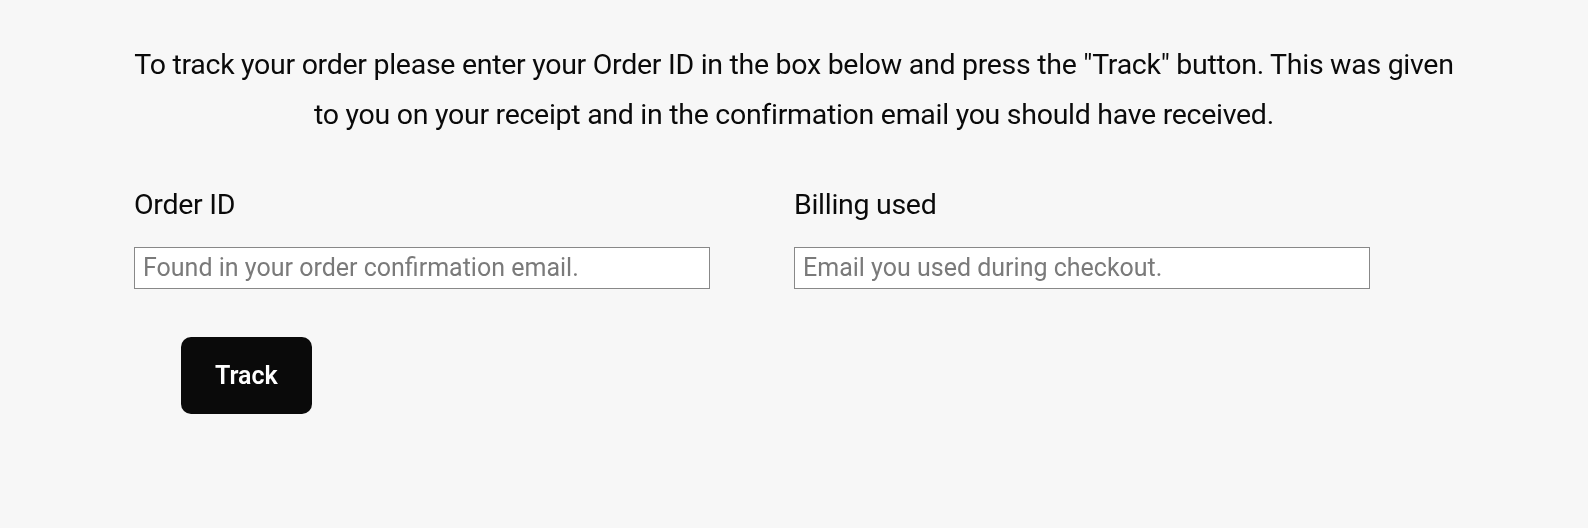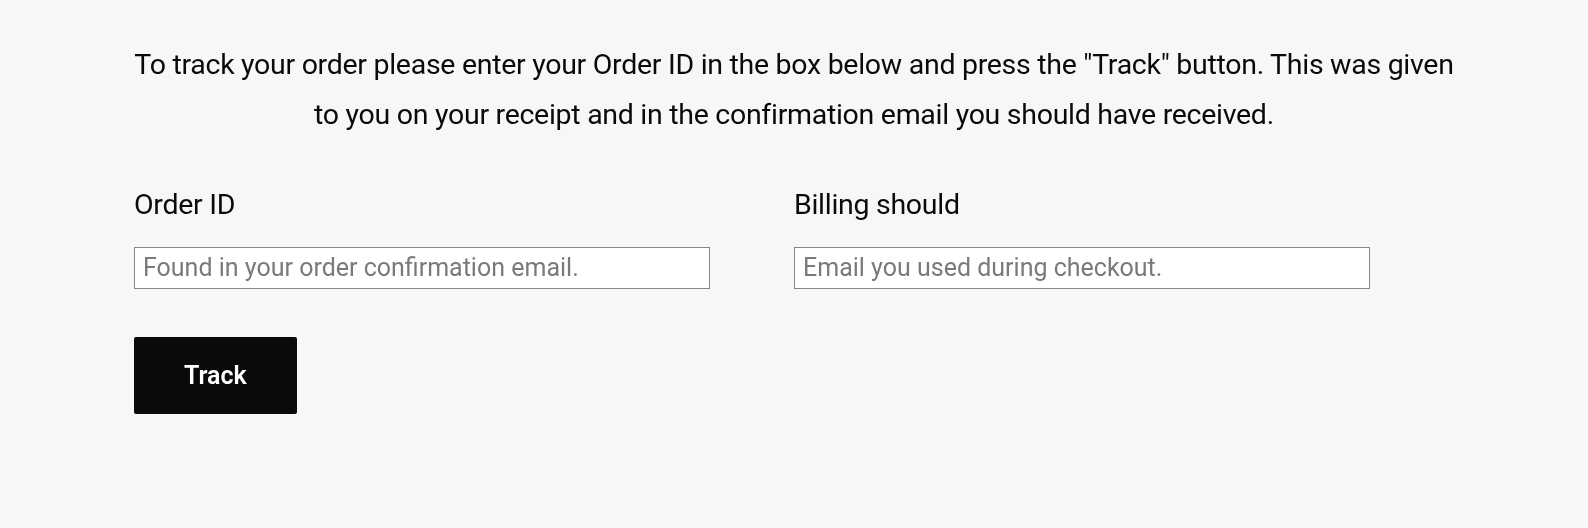--- a/index.html
+++ b/index.html
@@ -55,39 +55,40 @@
     }
     .form-input::placeholder {
       color: #7a7a7a;
     }
     .track-button {
       display: inline-block;
       background: #0a0a0a;
       color: #fff;
       font-size: 25px;
       font-weight: 600;
-      padding: 24px 50px;
+      padding: 24px 34px;
       border: none;
-      border-radius: 2px;
+      border-radius: 10px;
       cursor: pointer;
       font-family: inherit;
+      margin-left: 47px;
     }
   </style>
 </head>
 <body>
 
 <div class="container">
   <p class="instructions">To track your order please enter your Order ID in the box below and press the "Track" button. This was given to you on your receipt and in the confirmation email you should have received.</p>
 
   <div class="form-row">
     <div class="form-group">
       <label class="form-label">Order ID</label>
       <input type="text" class="form-input" placeholder="Found in your order confirmation email." style="">
     </div>
 
     <div class="form-group">
-      <label class="form-label">Billing should</label>
+      <label class="form-label">Billing used</label>
       <input type="text" class="form-input" placeholder="Email you used during checkout." style="">
     </div>
   </div>
 
   <button class="track-button">Track</button>
 </div>
 
 </body></html>

